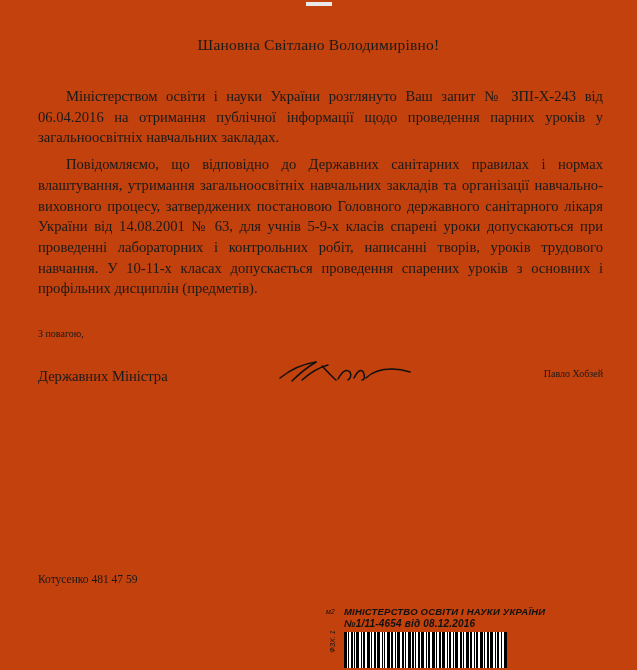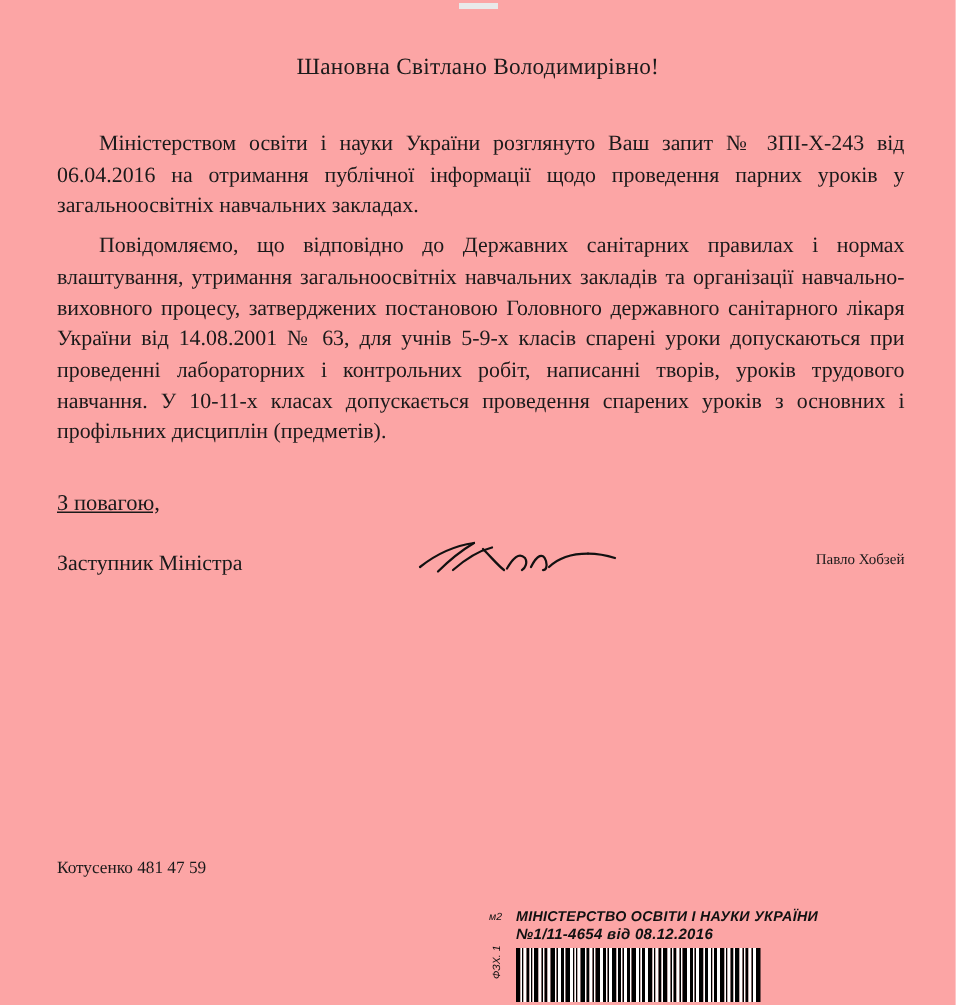--- a/index.html
+++ b/index.html
@@ -13,21 +13,21 @@
     position: relative;
     overflow: hidden;
     font-family: "Liberation Serif", serif;
     color: #1a1a1a;
   }
   .page {
     position: absolute;
     left: 0; top: 0;
     width: 637px;
     height: 670px;
-    background: #fca5a5;
+    background: #c2410c;
   }
   .salutation {
     position: absolute;
     left: 0;
     top: 36px;
     width: 637px;
     text-align: center;
     font-size: 15.5px;
     letter-spacing: 0.2px;
   }
@@ -46,22 +46,21 @@
     text-align: justify;
     text-justify: inter-word;
   }
   .body-text p.p2 {
     margin-top: 6px;
   }
   .closing {
     position: absolute;
     left: 38px;
     top: 328px;
-    font-size: 15px;
-    text-decoration: underline;
+    font-size: 10px;
   }
   .signature-row {
     position: absolute;
     left: 38px;
     top: 368px;
     width: 565px;
     height: 22px;
   }
   .sig-title {
     position: absolute;
@@ -171,21 +170,21 @@
   <div class="salutation">Шановна Світлано Володимирівно!</div>
 
   <div class="body-text">
     <p class="p1">Міністерством освіти і науки України розглянуто Ваш запит № ЗПІ-Х-243 від 06.04.2016  на отримання публічної інформації  щодо проведення  парних уроків у загальноосвітніх навчальних закладах.</p>
     <p class="p2">Повідомляємо, що відповідно до Державних санітарних правилах і нормах влаштування, утримання загальноосвітніх навчальних закладів та організації навчально-виховного процесу, затверджених постановою Головного державного санітарного лікаря України від 14.08.2001 № 63, для учнів 5-9-х класів спарені уроки допускаються при проведенні лабораторних і контрольних робіт, написанні творів, уроків трудового навчання. У 10-11-х класах допускається проведення спарених уроків з основних і профільних дисциплін (предметів).</p>
   </div>
 
   <div class="closing">З повагою,</div>
 
   <div class="signature-row">
-    <div class="sig-title">Заступник Міністра</div>
+    <div class="sig-title">Державних Міністра</div>
     <div class="handwriting">
       <svg width="140" height="34" viewBox="0 0 140 34" xmlns="http://www.w3.org/2000/svg">
         <g fill="none" stroke="#111" stroke-width="1.5" stroke-linecap="round">
           <path d="M4 22 C 14 14, 26 8, 40 6"></path>
           <path d="M40 6 C 30 12, 22 19, 16 25"></path>
           <path d="M26 24 C 34 17, 44 11, 52 9"></path>
           <path d="M46 10 C 52 16, 56 21, 60 24"></path>
           <path d="M62 23 C 66 16, 70 12, 74 16 C 76 19, 74 23, 72 24"></path>
           <path d="M78 22 C 82 14, 86 12, 88 18 C 89 22, 88 24, 86 24"></path>
           <path d="M90 22 C 96 16, 104 13, 116 13"></path>

